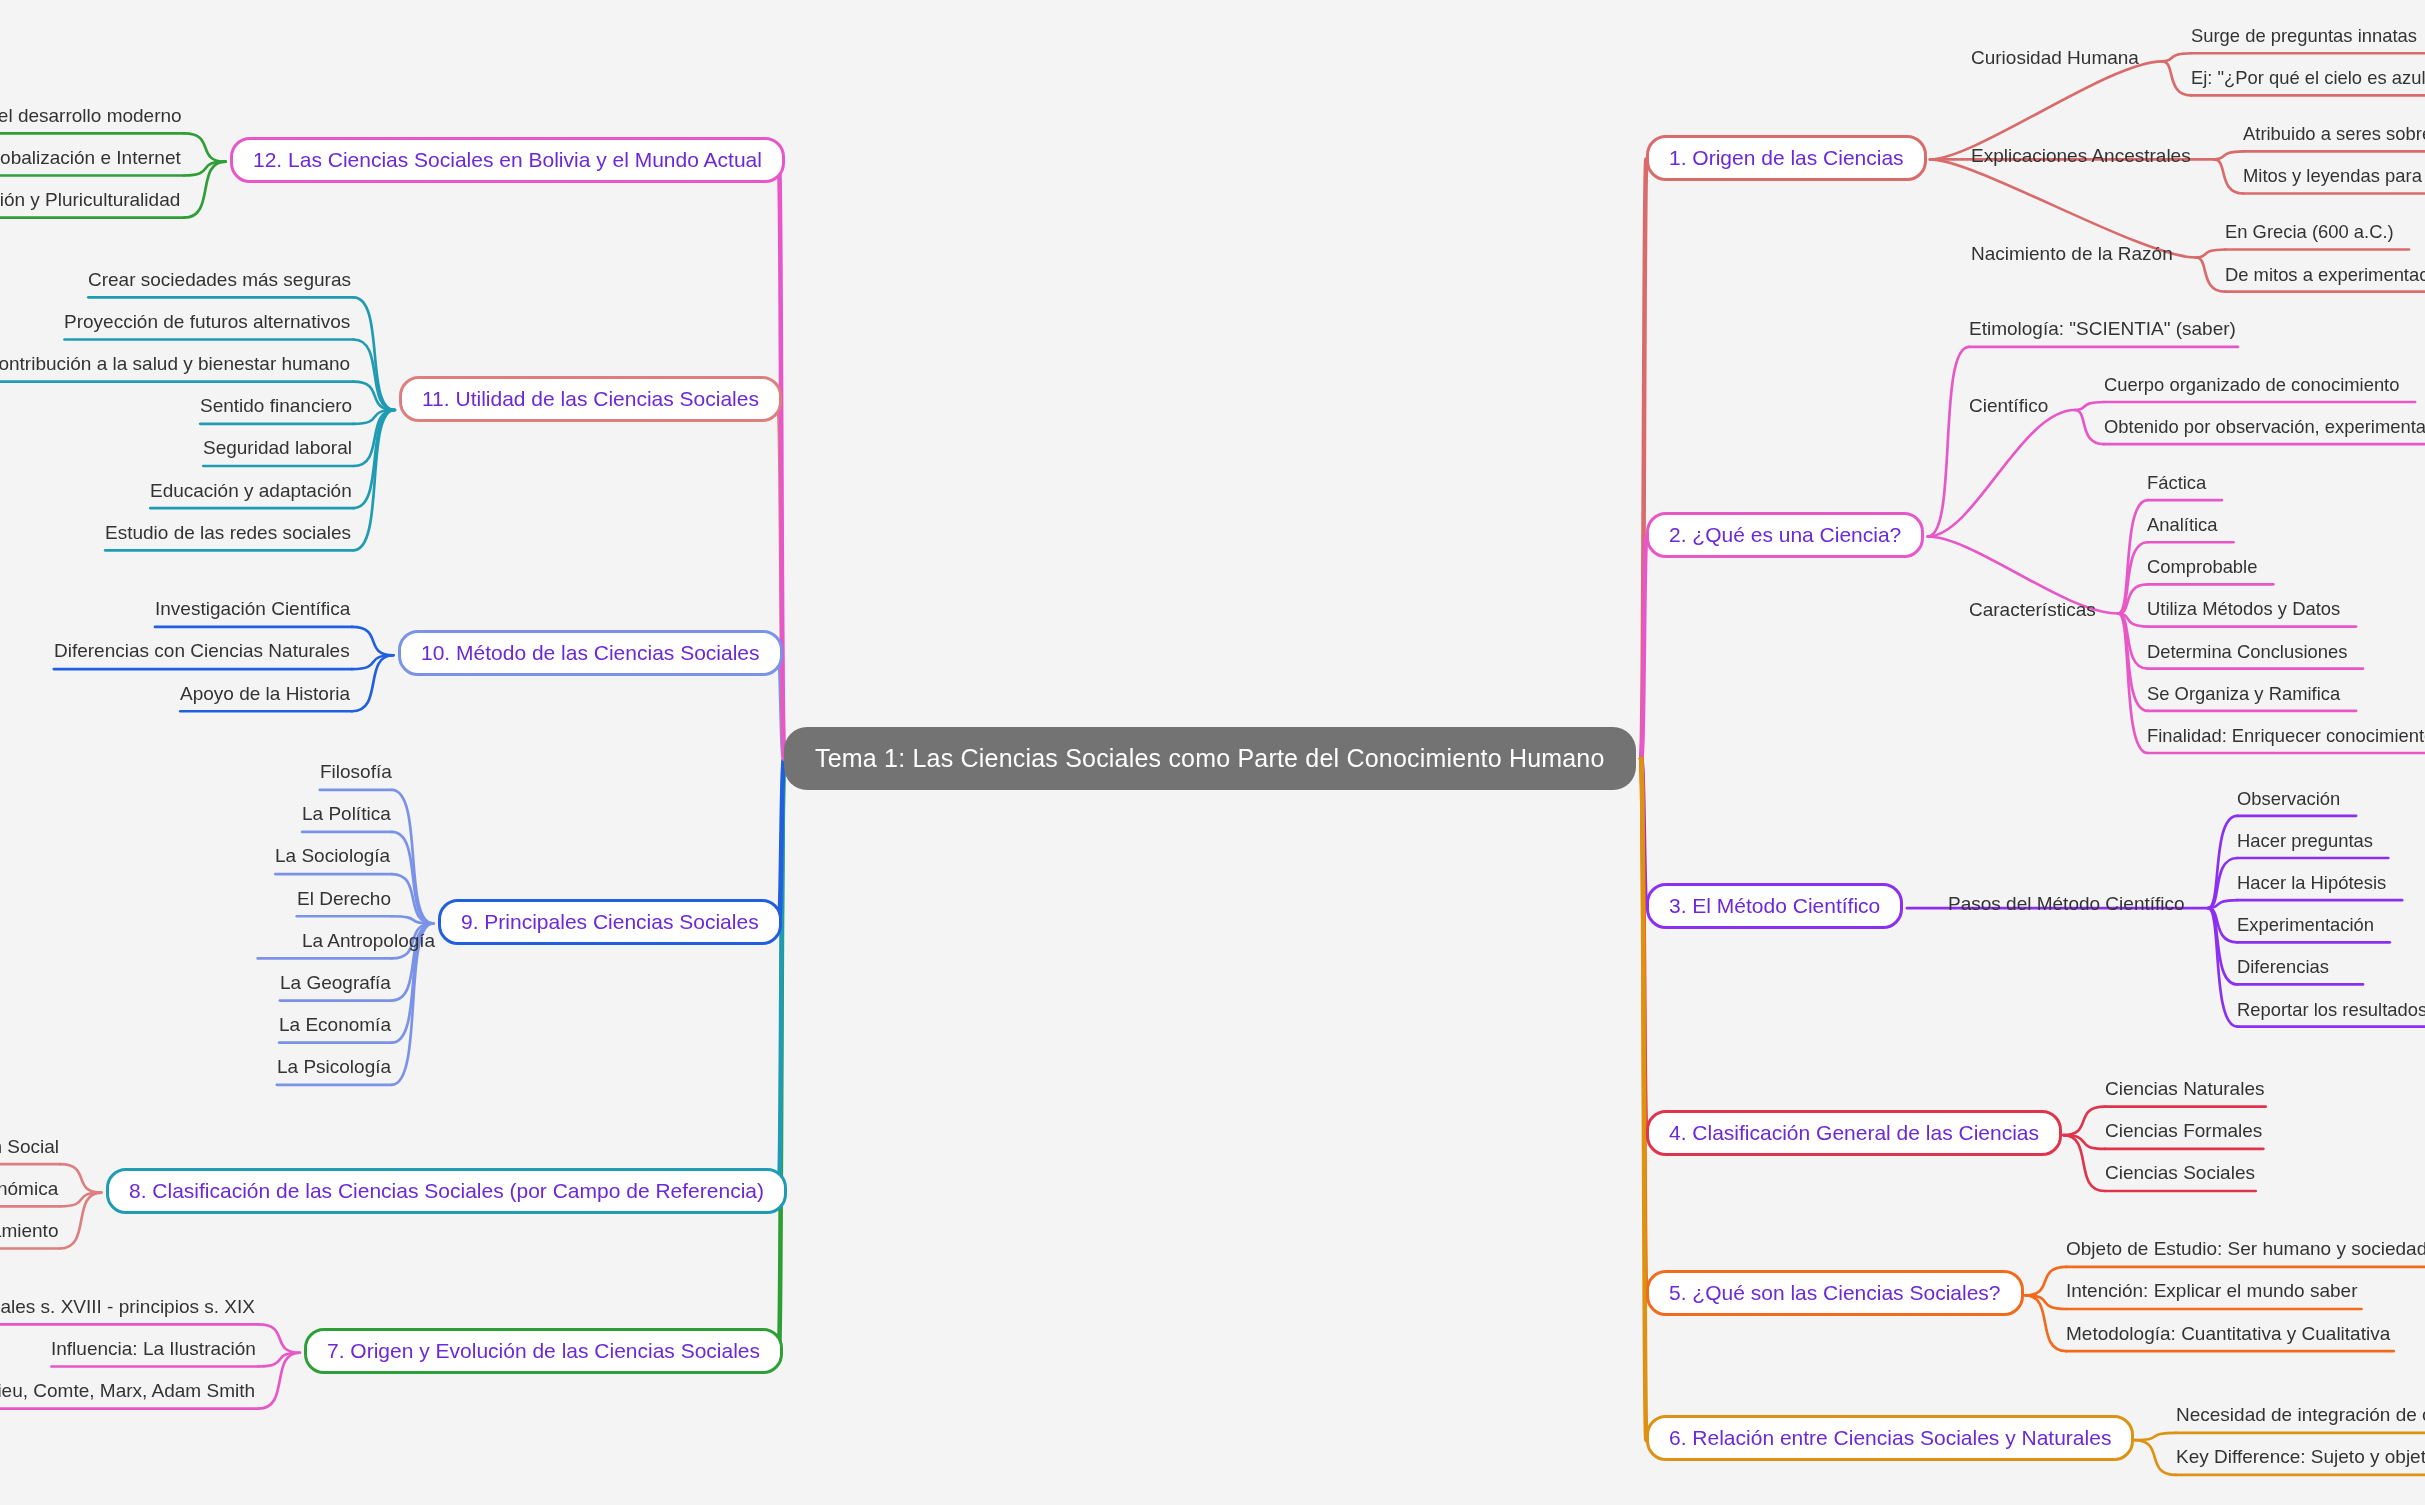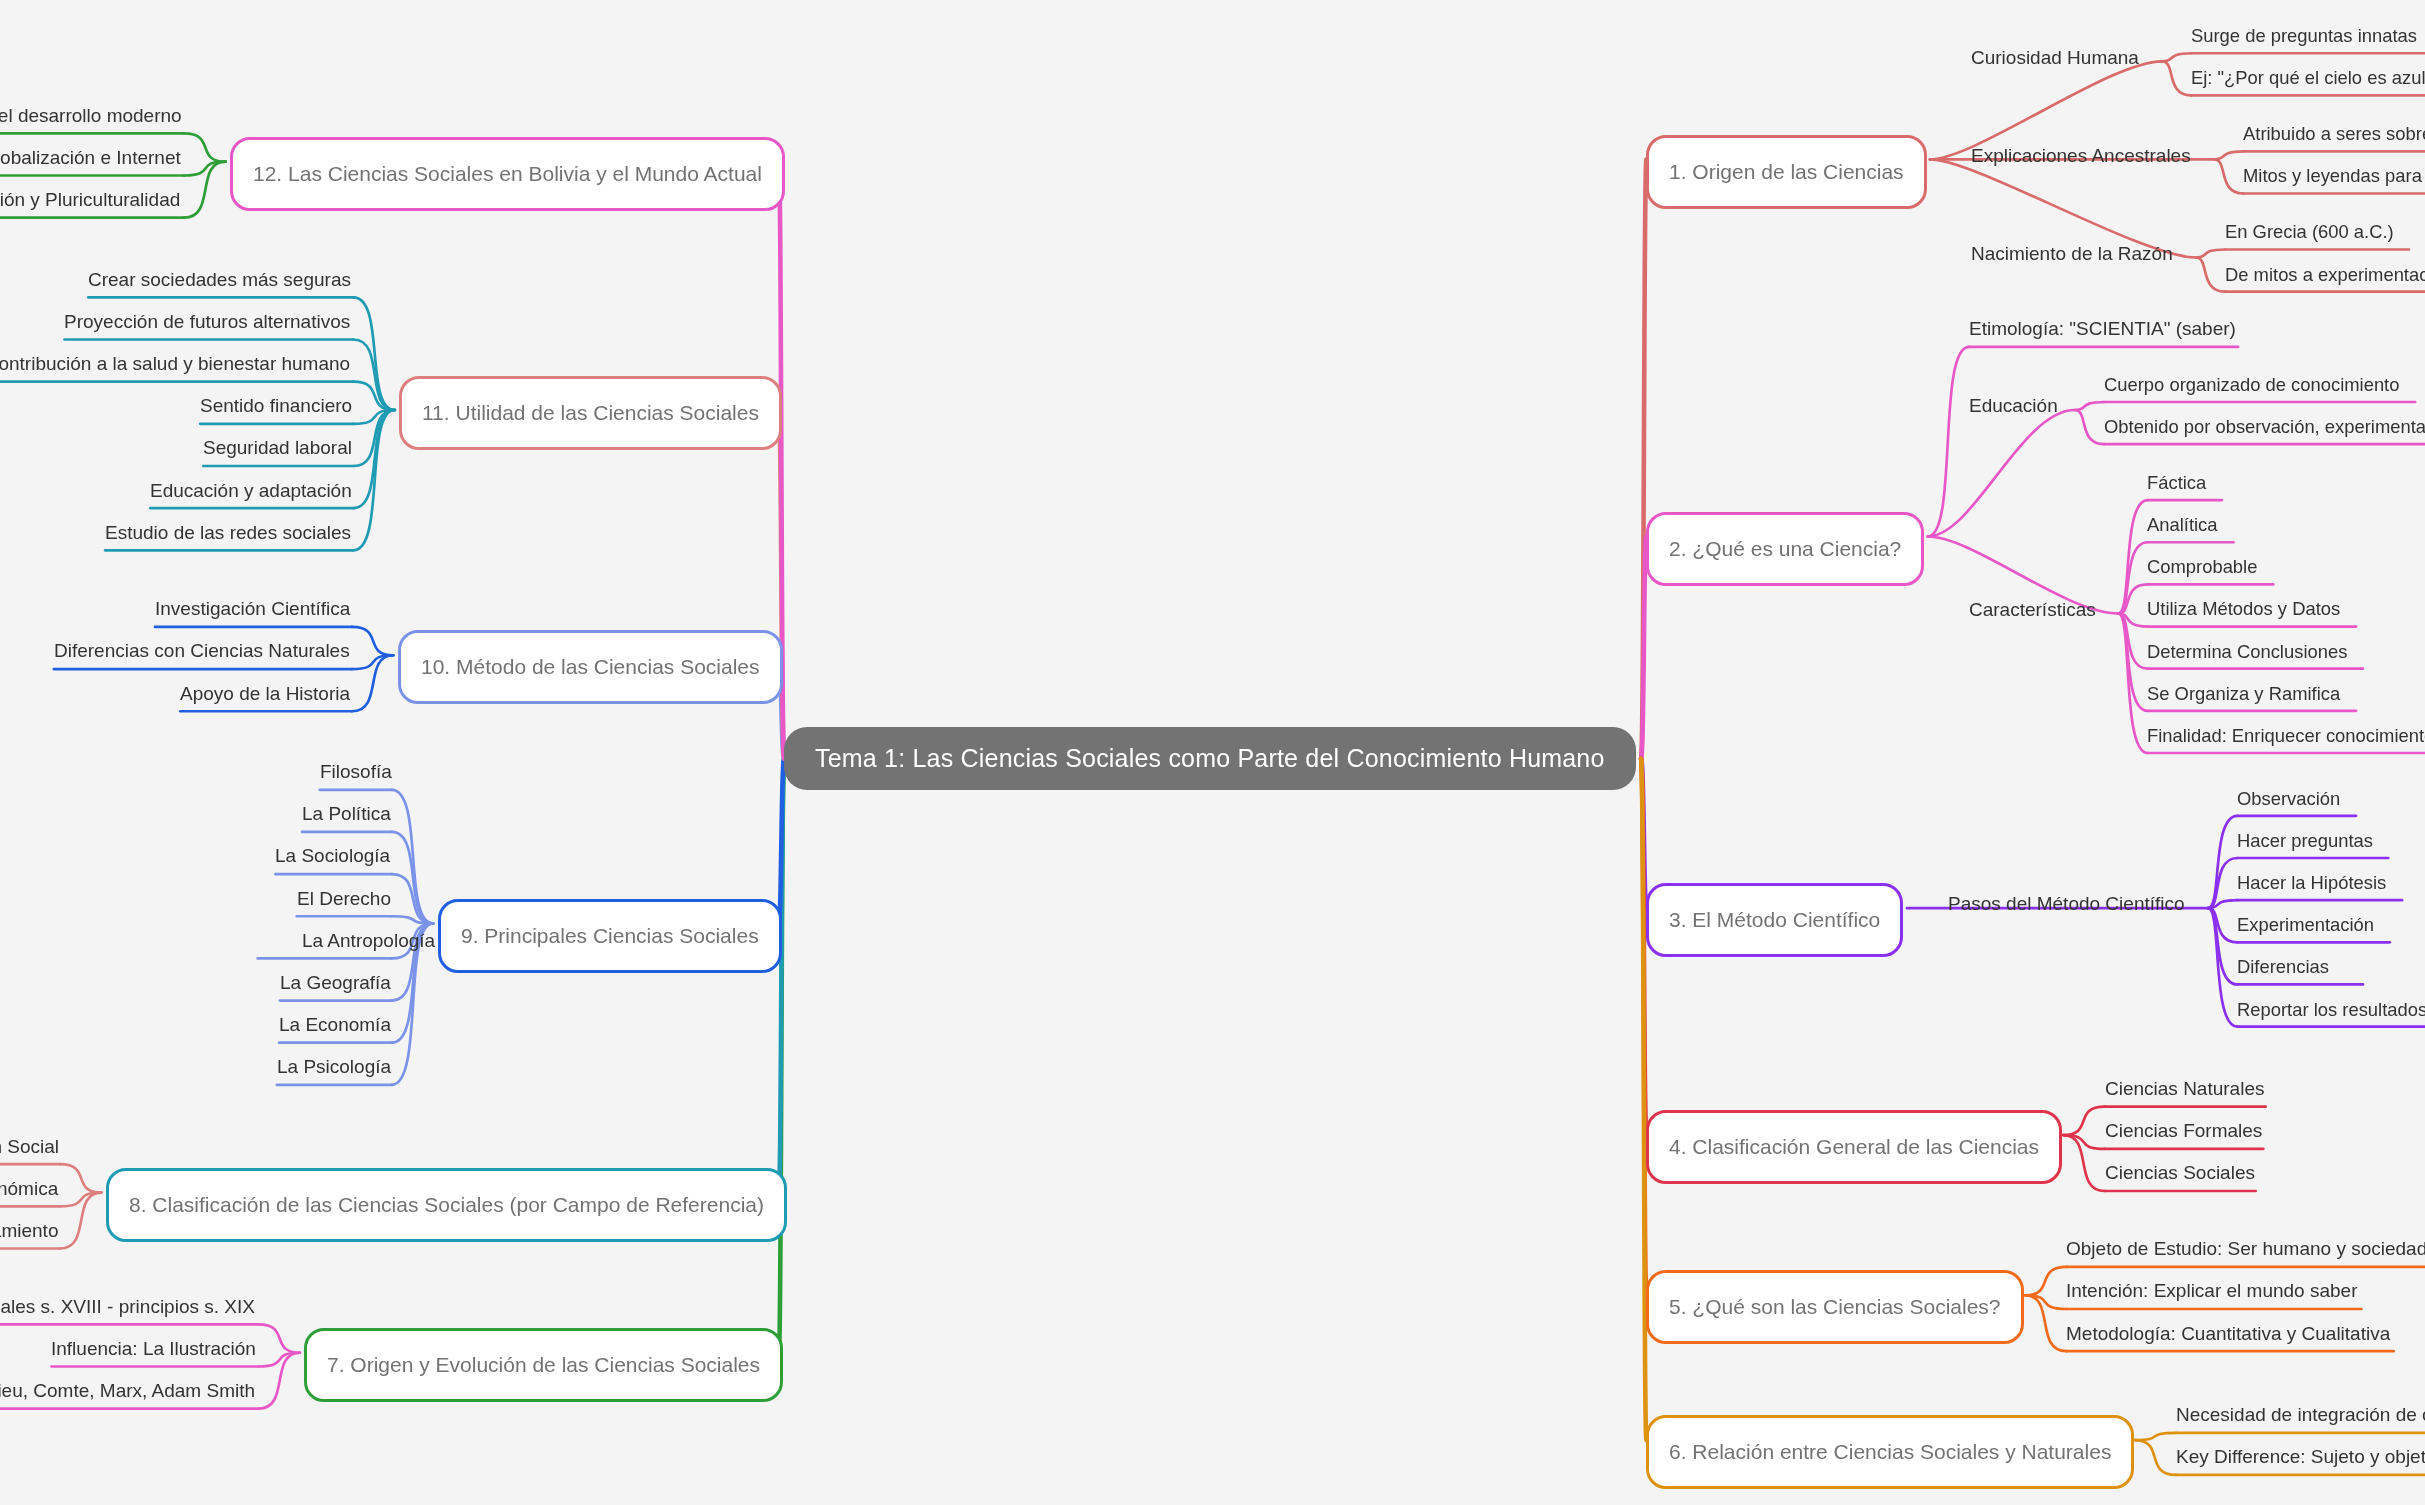--- a/index.html
+++ b/index.html
@@ -27,22 +27,22 @@
     display:flex;align-items:center;justify-content:center;
   }
 
   
   .b1{
     position:absolute;
     background:#ffffff;
     border:3.8px solid #888;
     border-radius:20px;
     font-size:21px;
-    color:#737373;
-    padding:22px 20px;
+    color:#6d28d9;
+    padding:8px 20px;
     white-space:nowrap;
     box-sizing:border-box;
     display:flex;align-items:center;
   }
 
   
   .b2{
     position:absolute;
     font-size:19px;
     color:#333333;
@@ -205,21 +205,21 @@
       <div class="b3 r" style="left: 2191px; top: 27px;">Surge de preguntas innatas</div>
       <div class="b3 r" style="left: 2191px; top: 69px;">Ej: "¿Por qué el cielo es azul?"</div>
       <div class="b2 r" style="left: 1971px; top: 146px;">Explicaciones Ancestrales</div>
       <div class="b3 r" style="left: 2243px; top: 125px;">Atribuido a seres sobrenaturales/dioses</div>
       <div class="b3 r" style="left: 2243px; top: 167px;">Mitos y leyendas para explicar la naturaleza</div>
       <div class="b2 r" style="left: 1971px; top: 244px;">Nacimiento de la Razón</div>
       <div class="b3 r" style="left: 2225px; top: 223px;">En Grecia (600 a.C.)</div>
       <div class="b3 r" style="left: 2225px; top: 266px;">De mitos a experimentación y observación</div>
       <div class="b1" style="border-color: rgb(232, 87, 200); left: 1646px; top: 512px;">2. ¿Qué es una Ciencia?</div>
       <div class="b2 r" style="left: 1969px; top: 319px;">Etimología: "SCIENTIA" (saber)</div>
-      <div class="b2 r" style="left: 1969px; top: 396px;">Educación</div>
+      <div class="b2 r" style="left: 1969px; top: 396px;">Científico</div>
       <div class="b3 r" style="left: 2104px; top: 376px;">Cuerpo organizado de conocimiento</div>
       <div class="b3 r" style="left: 2104px; top: 418px;">Obtenido por observación, experimentación, razonamiento</div>
       <div class="b2 r" style="left: 1969px; top: 600px;">Características</div>
       <div class="b3 r" style="left: 2147px; top: 474px;">Fáctica</div>
       <div class="b3 r" style="left: 2147px; top: 516px;">Analítica</div>
       <div class="b3 r" style="left: 2147px; top: 558px;">Comprobable</div>
       <div class="b3 r" style="left: 2147px; top: 600px;">Utiliza Métodos y Datos</div>
       <div class="b3 r" style="left: 2147px; top: 643px;">Determina Conclusiones</div>
       <div class="b3 r" style="left: 2147px; top: 685px;">Se Organiza y Ramifica</div>
       <div class="b3 r" style="left: 2147px; top: 727px;">Finalidad: Enriquecer conocimiento</div>

